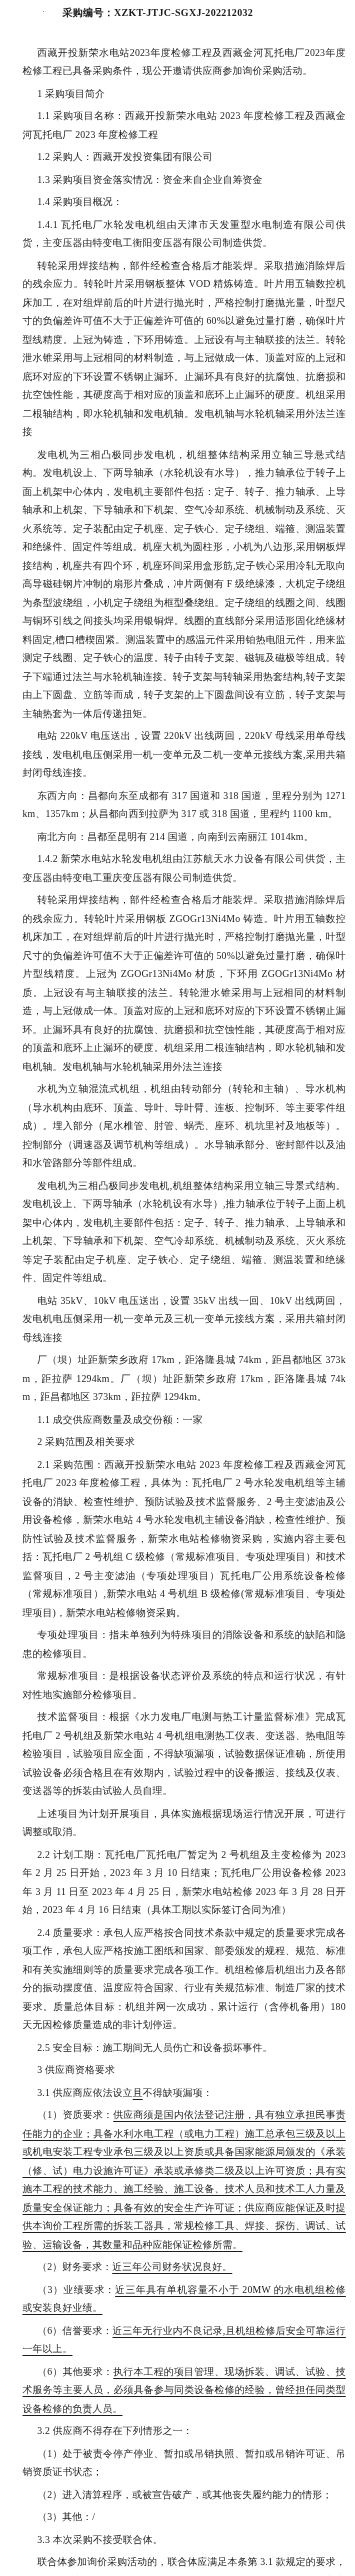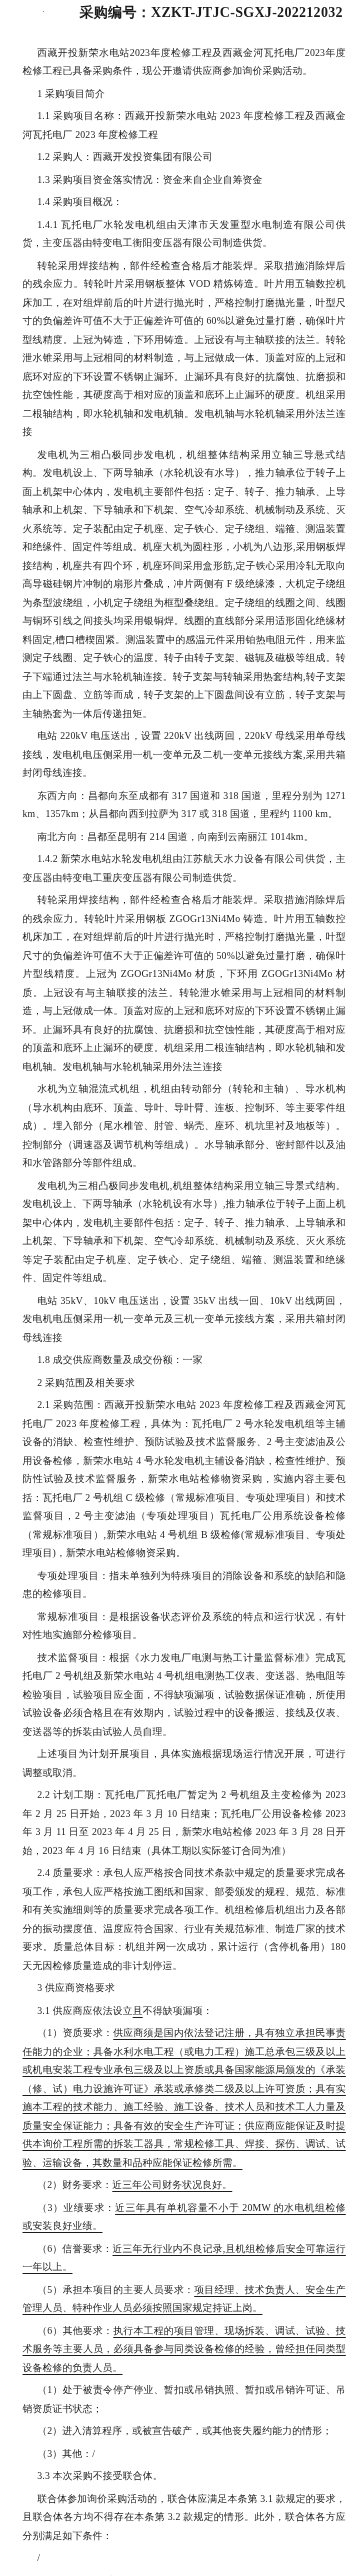--- a/index.html
+++ b/index.html
@@ -15,24 +15,24 @@
     position: relative;
   }
   .artifact-dot {
     position: absolute;
     left: 42px;
     top: 7.2px;
     font-size: 8.2px;
     color: #444;
   }
   .doc-title {
-    font-size: 14px;
+    font-size: 10px;
     font-weight: bold;
     letter-spacing: 0.3px;
-    margin: 0 0 23px 61px;
+    margin: 0 0 23px 44px;
     line-height: 15.5px;
     white-space: nowrap;
   }
   .doc-body { }
   .para {
     margin: 4px;
     font-size: 9.8px;
     line-height: 18.5px;
     text-align: justify;
     text-indent: 1.5em;
@@ -65,37 +65,39 @@
       <p class="para"><span>转轮采用焊接结构，部件经检查合格后才能装焊。采取措施消除焊后的残余应力。转轮叶片采用钢板整体 VOD 精炼铸造。叶片用五轴数控机床加工，在对组焊前后的叶片进行抛光时，严格控制打磨抛光量，叶型尺寸的负偏差许可值不大于正偏差许可值的 60%以避免过量打磨，确保叶片型线精度。上冠为铸造，下环用铸造。上冠设有与主轴联接的法兰。转轮泄水锥采用与上冠相同的材料制造，与上冠做成一体。顶盖对应的上冠和底环对应的下环设置不锈钢止漏环。止漏环具有良好的抗腐蚀、抗磨损和抗空蚀性能，其硬度高于相对应的顶盖和底环上止漏环的硬度。机组采用二根轴结构，即水轮机轴和发电机轴。发电机轴与水轮机轴采用外法兰连接</span></p>
       <p class="para"><span>发电机为三相凸极同步发电机，机组整体结构采用立轴三导悬式结构。发电机设上、下两导轴承（水轮机设有水导），推力轴承位于转子上面上机架中心体内，发电机主要部件包括：定子、转子、推力轴承、上导轴承和上机架、下导轴承和下机架、空气冷却系统、机械制动及系统、灭火系统等。定子装配由定子机座、定子铁心、定子绕组、端箍、测温装置和绝缘件、固定件等组成。机座大机为圆柱形，小机为八边形,采用钢板焊接结构，机座共有四个环，机座环间采用盒形筋,定子铁心采用冷轧无取向高导磁硅钢片冲制的扇形片叠成，冲片两侧有 F 级绝缘漆，大机定子绕组为条型波绕组，小机定子绕组为框型叠绕组。定子绕组的线圈之间、线圈与铜环引线之间接头均采用银铜焊。线圈的直线部分采用适形固化绝缘材料固定,槽口槽楔固紧。测温装置中的感温元件采用铂热电阻元件，用来监测定子线圈、定子铁心的温度。转子由转子支架、磁轭及磁极等组成。转子下端通过法兰与水轮机轴连接。转子支架与转轴采用热套结构,转子支架由上下圆盘、立筋等而成，转子支架的上下圆盘间设有立筋，转子支架与主轴热套为一体后传递扭矩。</span></p>
       <p class="para"><span>电站 220kV 电压送出，设置 220kV 出线两回，220kV 母线采用单母线接线，发电机电压侧采用一机一变单元及二机一变单元接线方案,采用共箱封闭母线连接。</span></p>
       <p class="para"><span>东西方向：昌都向东至成都有 317 国道和 318 国道，里程分别为 1271km、1357km；从昌都向西到拉萨为 317 或 318 国道，里程约 1100 km。</span></p>
       <p class="para"><span>南北方向：昌都至昆明有 214 国道，向南到云南丽江 1014km。</span></p>
       <p class="para"><span>1.4.2 新荣水电站水轮发电机组由江苏航天水力设备有限公司供货，主变压器由特变电工重庆变压器有限公司制造供货。</span></p>
       <p class="para"><span>转轮采用焊接结构，部件经检查合格后才能装焊。采取措施消除焊后的残余应力。转轮叶片采用钢板 ZGOGr13Ni4Mo 铸造。叶片用五轴数控机床加工，在对组焊前后的叶片进行抛光时，严格控制打磨抛光量，叶型尺寸的负偏差许可值不大于正偏差许可值的 50%以避免过量打磨，确保叶片型线精度。上冠为 ZGOGr13Ni4Mo 材质，下环用 ZGOGr13Ni4Mo 材质。上冠设有与主轴联接的法兰。转轮泄水锥采用与上冠相同的材料制造，与上冠做成一体。顶盖对应的上冠和底环对应的下环设置不锈钢止漏环。止漏环具有良好的抗腐蚀、抗磨损和抗空蚀性能，其硬度高于相对应的顶盖和底环上止漏环的硬度。机组采用二根连轴结构，即水轮机轴和发电机轴。发电机轴与水轮机轴采用外法兰连接</span></p>
       <p class="para"><span>水机为立轴混流式机组，机组由转动部分（转轮和主轴）、导水机构（导水机构由底环、顶盖、导叶、导叶臂、连板、控制环、等主要零件组成）。埋入部分（尾水椎管、肘管、蜗壳、座环、机坑里衬及地板等）。控制部分（调速器及调节机构等组成）。水导轴承部分、密封部件以及油和水管路部分等部件组成。</span></p>
       <p class="para"><span>发电机为三相凸极同步发电机,机组整体结构采用立轴三导景式结构。发电机设上、下两导轴承（水轮机设有水导）,推力轴承位于转子上面上机架中心体内，发电机主要部件包括：定子、转子、推力轴承、上导轴承和上机架、下导轴承和下机架、空气冷却系统、机械制动及系统、灭火系统等定子装配由定子机座、定子铁心、定子绕组、端箍、测温装置和绝缘件、固定件等组成。</span></p>
       <p class="para"><span>电站 35kV、10kV 电压送出，设置 35kV 出线一回、10kV 出线两回，发电机电压侧采用一机一变单元及三机一变单元接线方案，采用共箱封闭母线连接</span></p>
-      <p class="para"><span>1.8 成交供应商数量及成交份额：一家</span></p>
+      <p class="para"><span>厂（坝）址距新荣乡政府 17km，距洛隆县城 74km，距昌都地区 373km，距拉萨 1294km。厂（坝）址距新荣乡政府 17km，距洛隆县城 74km，距昌都地区 373km，距拉萨 1294km。</span></p>
+      <p class="para"><span>1.1 成交供应商数量及成交份额：一家</span></p>
       <p class="para"><span>2 采购范围及相关要求</span></p>
       <p class="para"><span>2.1 采购范围：西藏开投新荣水电站 2023 年度检修工程及西藏金河瓦托电厂 2023 年度检修工程，具体为：瓦托电厂 2 号水轮发电机组等主辅设备的消缺、检查性维护、预防试验及技术监督服务、2 号主变滤油及公用设备检修，新荣水电站 4 号水轮发电机主辅设备消缺，检查性维护、预防性试验及技术监督服务，新荣水电站检修物资采购，实施内容主要包括：瓦托电厂 2 号机组 C 级检修（常规标准项目、专项处理项目）和技术监督项目，2 号主变滤油（专项处理项目）瓦托电厂公用系统设备检修（常规标准项目）,新荣水电站 4 号机组 B 级检修(常规标准项目、专项处理项目)，新荣水电站检修物资采购。</span></p>
       <p class="para"><span>专项处理项目：指未单独列为特殊项目的消除设备和系统的缺陷和隐患的检修项目。</span></p>
       <p class="para"><span>常规标准项目：是根据设备状态评价及系统的特点和运行状况，有针对性地实施部分检修项目。</span></p>
       <p class="para"><span>技术监督项目：根据《水力发电厂电测与热工计量监督标准》完成瓦托电厂 2 号机组及新荣水电站 4 号机组电测热工仪表、变送器、热电阻等检验项目，试验项目应全面，不得缺项漏项，试验数据保证准确，所使用试验设备必须合格且在有效期内，试验过程中的设备搬运、接线及仪表、变送器等的拆装由试验人员自理。</span></p>
       <p class="para"><span>上述项目为计划开展项目，具体实施根据现场运行情况开展，可进行调整或取消。</span></p>
       <p class="para"><span>2.2 计划工期：瓦托电厂瓦托电厂暂定为 2 号机组及主变检修为 2023 年 2 月 25 日开始，2023 年 3 月 10 日结束；瓦托电厂公用设备检修 2023 年 3 月 11 日至 2023 年 4 月 25 日，新荣水电站检修 2023 年 3 月 28 日开始，2023 年 4 月 16 日结束（具体工期以实际签订合同为准）</span></p>
       <p class="para"><span>2.4 质量要求：承包人应严格按合同技术条款中规定的质量要求完成各项工作，承包人应严格按施工图纸和国家、部委颁发的规程、规范、标准和有关实施细则等的质量要求完成各项工作。机组检修后机组出力及各部分的振动摆度值、温度应符合国家、行业有关规范标准、制造厂家的技术要求。质量总体目标：机组并网一次成功，累计运行（含停机备用）180 天无因检修质量造成的非计划停运。</span></p>
+      <p class="para"><span>2.5 安全目标：施工期间无人员伤亡和设备损坏事件。</span></p>
       <p class="para"><span>3 供应商资格要求</span></p>
       <p class="para"><span>3.1 供应商应依法设立</span><span class="u">且</span><span>不得缺项漏项：</span></p>
       <p class="para"><span>（1）资质要求：</span><span class="u">供应商须是国内依法登记注册，具有独立承担民事责任能力的企业；具备水利水电工程（或电力工程）施工总承包三级及以上或机电安装工程专业承包三级及以上资质或具备国家能源局颁发的《承装（修、试）电力设施许可证》承装或承修类二级及以上许可资质；具有实施本工程的技术能力、施工经验、施工设备、技术人员和技术工人力量及质量安全保证能力；具备有效的安全生产许可证；供应商应能保证及时提供本询价工程所需的拆装工器具，常规检修工具、焊接、探伤、调试、试验、运输设备，其数量和品种应能保证检修所需。</span></p>
       <p class="para"><span>（2）财务要求：</span><span class="u">近三年公司财务状况良好。</span></p>
       <p class="para"><span>（3）业绩要求：</span><span class="u">近三年具有单机容量不小于 20MW 的水电机组检修或安装良好业绩。</span></p>
       <p class="para"><span>（6）信誉要求：</span><span class="u">近三年无行业内不良记录,且机组检修后安全可靠运行一年以上。</span></p>
-      <p class="para"><span>（5）承担本项目的主要人员要求：</span><span class="u">项目经理、技术负责人、安全生产管理人员、特种作业人员必须按照国家规定持证上岗。</span></p>
       <p class="para"><span>（6）其他要求：</span><span class="u">执行本工程的项目管理、现场拆装、调试、试验、技术服务等主要人员，必须具备参与同类设备检修的经验，曾经担任同类型设备检修的负责人员。</span></p>
+      <p class="para"><span>3.2 供应商不得存在下列情形之一：</span></p>
       <p class="para"><span>（1）处于被责令停产停业、暂扣或吊销执照、暂扣或吊销许可证、吊销资质证书状态；</span></p>
       <p class="para"><span>（2）进入清算程序，或被宣告破产，或其他丧失履约能力的情形；</span></p>
       <p class="para"><span>（3）其他：/</span></p>
       <p class="para"><span>3.3 本次采购不接受联合体。</span></p>
       <p class="para"><span>联合体参加询价采购活动的，联合体应满足本条第 3.1 款规定的要求，且联合体各方均不得存在本条第 3.2 款规定的情形。此外，联合体各方应分别满足如下条件：</span></p>
       <p class="para"><span>/</span></p>
       <p class="para"><span>联合体的资格认定标准如下：/</span></p>
       <p class="para"><span>联合体应递交联合体协议书,且联合体各方不得再以自己名义单独或参加其他联合体参与本询价采购项目，否则相关响应文件均无效。</span></p>
     </div>
 

